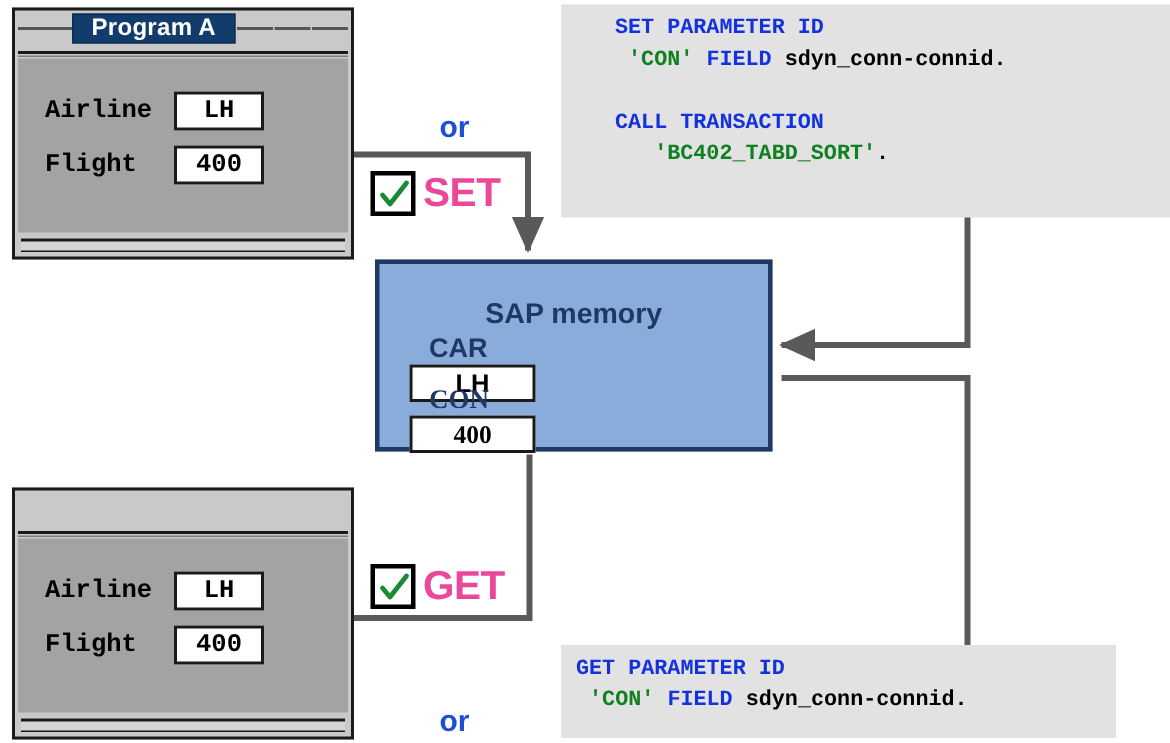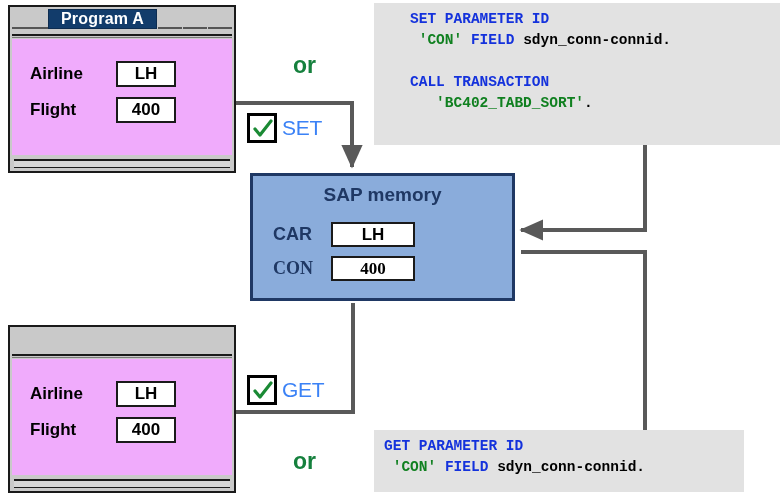--- a/index.html
+++ b/index.html
@@ -13,42 +13,42 @@
 
   
   .window{
     position:absolute;
     background:#c9c9c9;
     border:2px solid #1a1a1a;
     box-sizing:border-box;
   }
   .titlebar{
     position:absolute;left:2px;top:2px;right:2px;height:20px;
-    display:flex;align-items:flex-end;
+    display:flex;align-items:center;
   }
   .tb-corner{
     width:36px;background:#c9c9c9;border:1px solid #555;
     box-sizing:border-box;
   }
   .tb-title{
     flex:1;background:#123c6b;color:#ffffff;
     display:flex;align-items:center;justify-content:center;
     font-size:16px;font-weight:bold;letter-spacing:.2px;
     border:1px solid #0d2c50;box-sizing:border-box;
   }
   .tb-btn{
     width:24px;background:#c9c9c9;border:1px solid #555;
     box-sizing:border-box;margin-left:1px;
   }
   .win-sep{
     position:absolute;left:2px;right:2px;top:27px;height:4px;
     background:#c9c9c9;border-top:2px solid #1a1a1a;border-bottom:1px solid #7a7a7a;
     box-sizing:border-box;
   }
-  .win-body{position:absolute;left:2px;right:2px;top:32px;bottom:16px;background:#f0abfc;}
+  .win-body{position:absolute;left:2px;right:2px;top:32px;bottom:16px;background:#a3a3a3;font-family:Liberation Mono, monospace;}
   .statusbar{
     position:absolute;left:4px;right:4px;bottom:3px;height:9px;
     background:#d6d6d6;border-top:2px solid #1a1a1a;border-bottom:1px solid #1a1a1a;
     box-sizing:border-box;
   }
   .fld-row{position:absolute;display:flex;align-items:center;}
   .fld-label{
     font-size:17px;font-weight:bold;color:#000;width:86px;
   }
   .fld-box{
@@ -58,23 +58,23 @@
     font-size:17px;font-weight:bold;color:#000;
   }
 
   
   #sap-memory{
     position:absolute;left:250px;top:173px;width:265px;height:128px;
     background:#8aacdb;border:3px solid #1f3864;box-sizing:border-box;
   }
   #sap-memory .mem-title{
     text-align:center;font-size:19px;font-weight:bold;color:#1f3864;
-    margin-top:8px;
-  }
-  .mem-row{position:absolute;display:flex;align-items:center;}
+    margin-top:23px;
+  }
+  .mem-row{position:absolute;display:flex;align-items:center;flex-direction:column;}
   .mem-label{
     font-size:18px;font-weight:bold;color:#1f3864;width:58px;
   }
   .mem-box{
     background:#ffffff;border:2px solid #1a1a1a;
     width:84px;height:25px;box-sizing:border-box;
     display:flex;align-items:center;justify-content:center;
     font-size:17px;font-weight:bold;color:#000;
   }
 
@@ -91,24 +91,24 @@
   .pl{color:#000000;}
 
   
   .checkrow{position:absolute;display:flex;align-items:center;}
   .checkbox{
     width:30px;height:30px;background:#ffffff;border:3px solid #000;
     box-sizing:border-box;position:relative;
   }
   .checkbox svg{position:absolute;left:2px;top:2px;}
   .check-label{
-    font-size:21px;font-weight:normal;color:#3b82f6;margin-left:5px;letter-spacing:-.3px;
+    font-size:27px;font-weight:bold;color:#ec4899;margin-left:5px;letter-spacing:-.3px;
   }
   .or-text{
-    position:absolute;font-size:23px;font-weight:bold;color:#15803d;
+    position:absolute;font-size:20px;font-weight:bold;color:#1d4ed8;margin-top:22px;
   }
   #connectors{position:absolute;left:0;top:0;width:780px;height:495px;}
 </style>
 </head>
 <body>
 
 <svg id="connectors" viewBox="0 0 780 495" xmlns="http://www.w3.org/2000/svg">
   <defs>
     <marker id="arrowhead" markerWidth="7" markerHeight="7" refX="5.6" refY="3" orient="auto" markerUnits="strokeWidth">
       <path d="M0,0.3 L6,3 L0,5.7 z" fill="#595959"></path>

